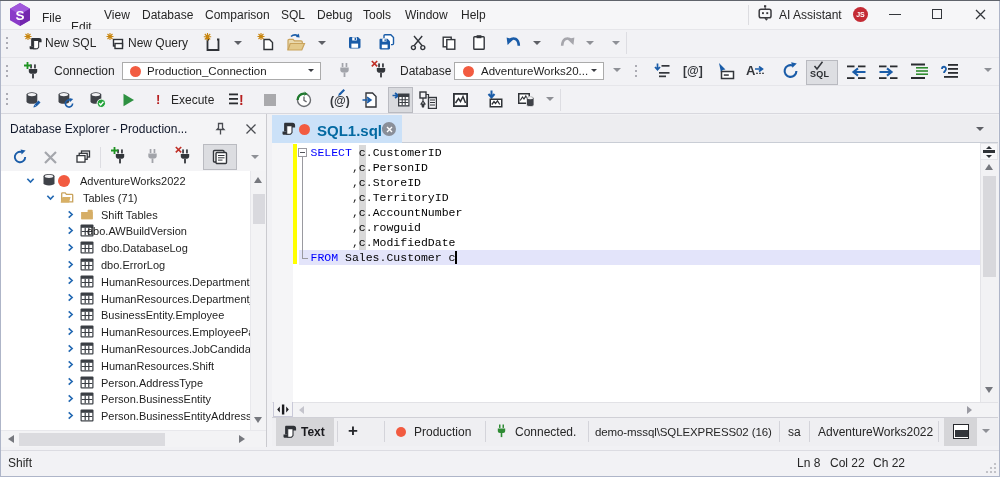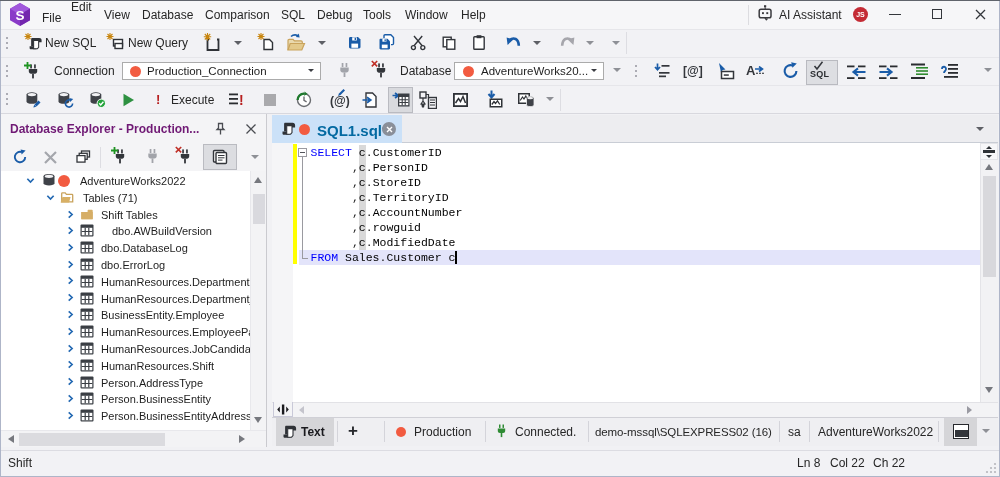--- a/index.html
+++ b/index.html
@@ -25,21 +25,21 @@
   <div class="abs" id="logo" style="left:10px;top:3px;">
     <svg width="20" height="23" viewBox="0 0 20 23">
       <polygon points="10,0 20,5.7 20,17.3 10,23 0,17.3 0,5.7" fill="#8A3BC8"></polygon>
       <polygon points="10,0 20,5.7 10,11.5 0,5.7" fill="#A158DC"></polygon>
       <polygon points="10,11.5 20,5.7 20,17.3 10,23" fill="#7326AE"></polygon>
       <text x="10" y="16.5" text-anchor="middle" font-family="Liberation Sans,sans-serif" font-size="13.5" font-weight="bold" fill="#fff">S</text>
     </svg>
   </div>
   <div id="menus">
     <div class="abs t12" style="left:42px;top:11px;text-align:center;">File</div>
-    <div class="abs t12" style="left:71px;top:0;">Edit</div>
+    <div class="abs t12" style="left:71px;top:20px;">Edit</div>
     <div class="abs t12" style="left:104px;top:8px;">View</div>
     <div class="abs t12" style="left:142px;top:8px;">Database</div>
     <div class="abs t12" style="left:205px;top:8px;">Comparison</div>
     <div class="abs t12" style="left:281px;top:8px;">SQL</div>
     <div class="abs t12" style="left:317px;top:8px;">Debug</div>
     <div class="abs t12" style="left:363px;top:8px;">Tools</div>
     <div class="abs t12" style="left:405px;top:8px;">Window</div>
     <div class="abs t12" style="left:461px;top:8px;">Help</div>
     <div class="abs" style="left:748px;top:5px;width:1px;height:20px;background:#DCDCE0;"></div>
     <div class="abs" style="left:756px;top:4px;">
@@ -400,21 +400,21 @@
       <path d="M9.5,7.2 C9.5,6.3 11.2,5.6 13.2,5.6 C15.2,5.6 17,6.3 17,7.2 V14 C17,14.9 15.2,15.6 13.2,15.6 C11.2,15.6 9.5,14.9 9.5,14 Z" fill="#3F4248" stroke="#F2F2F4" stroke-width="0.8"></path>
       <ellipse cx="13.2" cy="7.2" rx="2.9" ry="1.1" fill="#F2F2F4"></ellipse>
     </svg>
       </div>
     <div class="ddown" style="left:546px;top:97px;border-top-color:#8E9096;"></div>
     <div class="sep" style="left:560px;top:89px;height:22px;"></div>
   </div>
 
   <div id="panel">
     <div class="abs" style="left:0;top:114px;width:266px;height:333px;background:#F4F4F6;"></div>
-    <div class="abs" style="left:10px;top:122px;font-size:12px;font-weight:bold;color:#701a75;">Database Explorer - Production...</div>
+    <div class="abs" style="left:10px;top:122px;font-size:12px;font-weight:normal;color:#0f172a;">Database Explorer - Production...</div>
     <div class="abs" style="left:214px;top:122px;">
         <svg width="13" height="14" viewBox="0 0 13 14">
       <path d="M4.5,1.5 H8.5 V6 L10,7.5 H3 L4.5,6 Z" fill="none" stroke="#4A4C52" stroke-width="1.3"></path>
       <path d="M6.5,7.5 V12.5" stroke="#4A4C52" stroke-width="1.3"></path>
     </svg>
       </div>
     <div class="abs" style="left:245px;top:123px;">
         <svg width="12" height="12" viewBox="0 0 12 12">
           <path d="M1.5,1.5 L10.5,10.5 M10.5,1.5 L1.5,10.5" stroke="#4A4C52" stroke-width="1.3"></path>
         </svg>
@@ -518,21 +518,21 @@
             <path d="M3,1.5 L6.8,5 L3,8.5" fill="none" stroke="#2268B2" stroke-width="1.8"></path>
           </svg>
         </div>
       <div class="abs" style="left:80px;top:53.4px;">
           <svg width="14" height="13" viewBox="0 0 14 13">
             <rect x="0.5" y="0.5" width="13" height="12" rx="1" fill="#3A3E44"></rect>
             <rect x="1.7" y="3.8" width="10.6" height="7.5" fill="#fff"></rect>
             <path d="M1.7,7.5 H12.3 M5.2,3.8 V11.3 M8.8,3.8 V11.3" stroke="#3A3E44" stroke-width="1.2"></path>
           </svg>
         </div>
-      <div class="abs t11" style="left:112px;top:54.4px;white-space:nowrap;">dbo.AWBuildVersion</div>
+      <div class="abs t11" style="left:87px;top:54.4px;white-space:nowrap;">dbo.AWBuildVersion</div>
       <div class="abs" style="left:66px;top:71.8px;">
           <svg width="9" height="9" viewBox="0 0 10 10">
             <path d="M3,1.5 L6.8,5 L3,8.5" fill="none" stroke="#2268B2" stroke-width="1.8"></path>
           </svg>
         </div>
       <div class="abs" style="left:80px;top:70.2px;">
           <svg width="14" height="13" viewBox="0 0 14 13">
             <rect x="0.5" y="0.5" width="13" height="12" rx="1" fill="#3A3E44"></rect>
             <rect x="1.7" y="3.8" width="10.6" height="7.5" fill="#fff"></rect>
             <path d="M1.7,7.5 H12.3 M5.2,3.8 V11.3 M8.8,3.8 V11.3" stroke="#3A3E44" stroke-width="1.2"></path>

